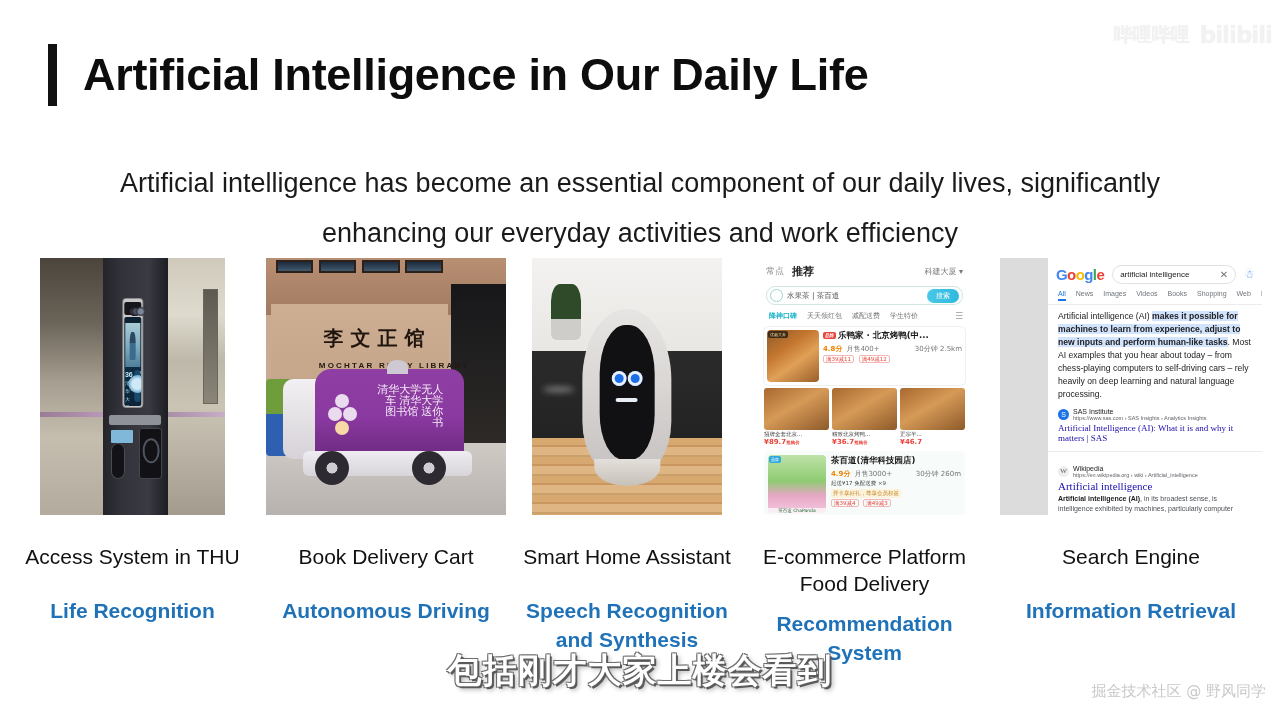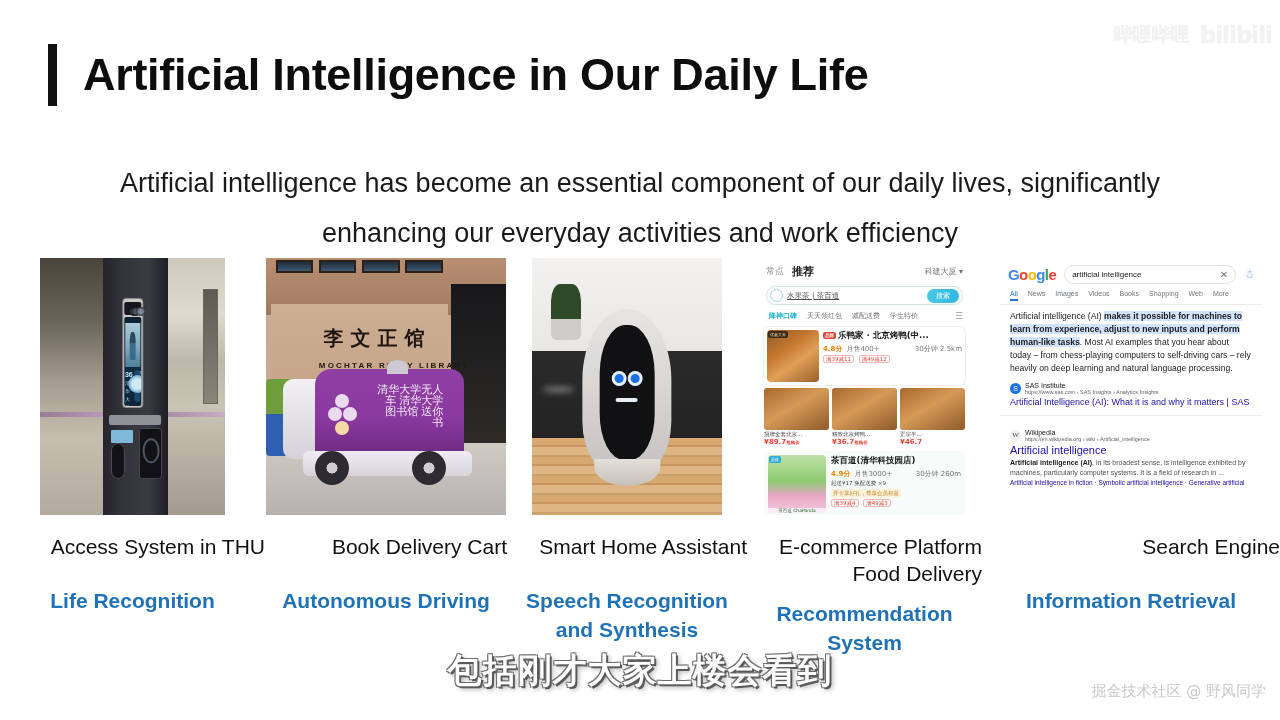--- a/index.html
+++ b/index.html
@@ -66,22 +66,22 @@
     overflow: hidden;
     background: #dcdcdc;
   }
   .t1 { width: 185px; margin: 0 auto; }
   .t2 { width: 240px; margin: 0 auto; }
   .t3 { width: 190px; margin: 0 auto; }
   .t4 { width: 213px; margin: 0 auto; }
   .t5 { width: 262px; margin: 0 auto; }
 
   .cap {
-    margin-top: 18px;
-    text-align: right;
+    margin-top: 28px;
+    text-align: center;
     font-size: 21px;
     line-height: 27px;
     color: #111;
   }
   .tag {
     margin-top: 26px;
     text-align: center;
     font-size: 21px;
     line-height: 29px;
     font-weight: bold;
@@ -337,21 +337,21 @@
   .app-tab-n { color:#8c8c8c; font-size: 9px; margin-right: 8px; }
   .app-tab-a { color:#1a1a1a; font-size: 11px; font-weight: bold; }
   .app-loc { margin-left:auto; color:#777; font-size: 8px; }
   .app-search {
     margin: 5px 8px 0; height: 17px; border: 1px solid #cfe6e2; border-radius: 9px;
     display:flex; align-items:center; padding: 0 3px; background:#fff;
   }
   .app-search .ico {
     width: 11px; height: 11px; border-radius: 50%; border: 1px solid #9ed5cd; margin-right: 4px;
   }
-  .app-search .q { color:#4b4b4b; font-size: 7.5px; flex: 1; text-decoration: underline; }
+  .app-search .q { color:#4b4b4b; font-size: 7.5px; flex: 1; }
   .app-search .btn {
     background: linear-gradient(to right,#48c8e6,#2fb8e0); color:#fff;
     border-radius: 8px; padding: 2px 9px; font-size: 7px;
   }
   .app-chips { display:flex; align-items:center; gap: 4px; padding: 5px 8px 2px; }
   .app-chip { font-size: 7px; color:#777; padding: 1px 3px; }
   .app-chip.on { color:#19b5c9; font-weight:bold; }
   .app-burger { margin-left:auto; color:#999; font-size: 9px; }
   .shop {
     margin: 3px 6px 0; background:#fff; border-radius: 5px; padding: 3px;
@@ -400,21 +400,21 @@
     font-size:4px; padding:1px 2px; border-radius:2px;
   }
   .shop2-img .brand {
     position:absolute; left:0; right:0; bottom:0; text-align:center;
     font-size:4.5px; color:#1f6b35; background:rgba(255,255,255,.7);
   }
   .shop2-promo { color:#c4892a; font-size:5.5px; margin-top:2px;
     background:#fdf3dd; border-radius:2px; padding:1px 2px; display:inline-block; }
 
   
-  .goo { position:absolute; inset:0; background:#fff; font-family:"Liberation Sans",sans-serif; }
+  .goo { position:absolute; inset:0; background:#fff; font-family:"Liberation Sans",sans-serif;margin-left:48px; }
   .goo-bar { display:flex; align-items:center; padding: 7px 8px 2px; gap: 8px; }
   .goo-logo { font-size: 15px; letter-spacing:-.6px; font-weight: bold; }
   .goo-logo .b1{color:#4285F4}.goo-logo .r1{color:#EA4335}.goo-logo .y1{color:#FBBC05}
   .goo-logo .b2{color:#4285F4}.goo-logo .g1{color:#34A853}.goo-logo .r2{color:#EA4335}
   .goo-input {
     flex:1; height: 17px; border:1px solid #dfe1e5; border-radius:10px;
     display:flex; align-items:center; padding: 0 7px; font-size: 8px; color:#202124;
   }
   .goo-x { margin-left:auto; color:#70757a; font-size: 10px; }
   .goo-mic { color:#4285F4; font-size: 11px; }
@@ -424,21 +424,21 @@
   .goo-snip { padding: 0 10px; font-size: 8.6px; line-height: 13px; color:#202124; }
   .goo-snip mark { background:#d2e3fc; color:#202124; font-weight:bold; }
   .goo-src { display:flex; align-items:flex-start; gap: 4px; padding: 7px 10px 0; }
   .goo-fav {
     width: 11px; height: 11px; border-radius: 50%; flex:none; margin-top: 1px;
     background:#1a73e8; color:#fff; font-size:7px; text-align:center; line-height:11px;
   }
   .goo-fav.w { background:#eee; color:#555; font-family:"Liberation Serif",serif; }
   .goo-site { font-size: 7px; color:#202124; }
   .goo-url { font-size: 5.5px; color:#5f6368; }
-  .goo-link { padding: 2px 10px 0; font-size: 9px; color:#1a0dab; }
+  .goo-link { padding: 2px 10px 0; font-size: 9px; color:#1a0dab;font-family:Liberation Serif, serif; }
   .goo-link.big { font-size: 11px; }
   .goo-desc { padding: 2px 10px 0; font-size: 7px; line-height: 10px; color:#4d5156; }
   .goo-desc b { color:#202124; }
   .goo-more { padding: 1px 10px 0; font-size: 6.5px; color:#1a0dab; }
   .goo-rule2 { height:1px; background:#ebebeb; margin: 8px 0 6px; }
 
   
   .bili-wm {
     position: absolute; right: 8px; top: 22px;
     display:flex; align-items:center; gap: 10px;

